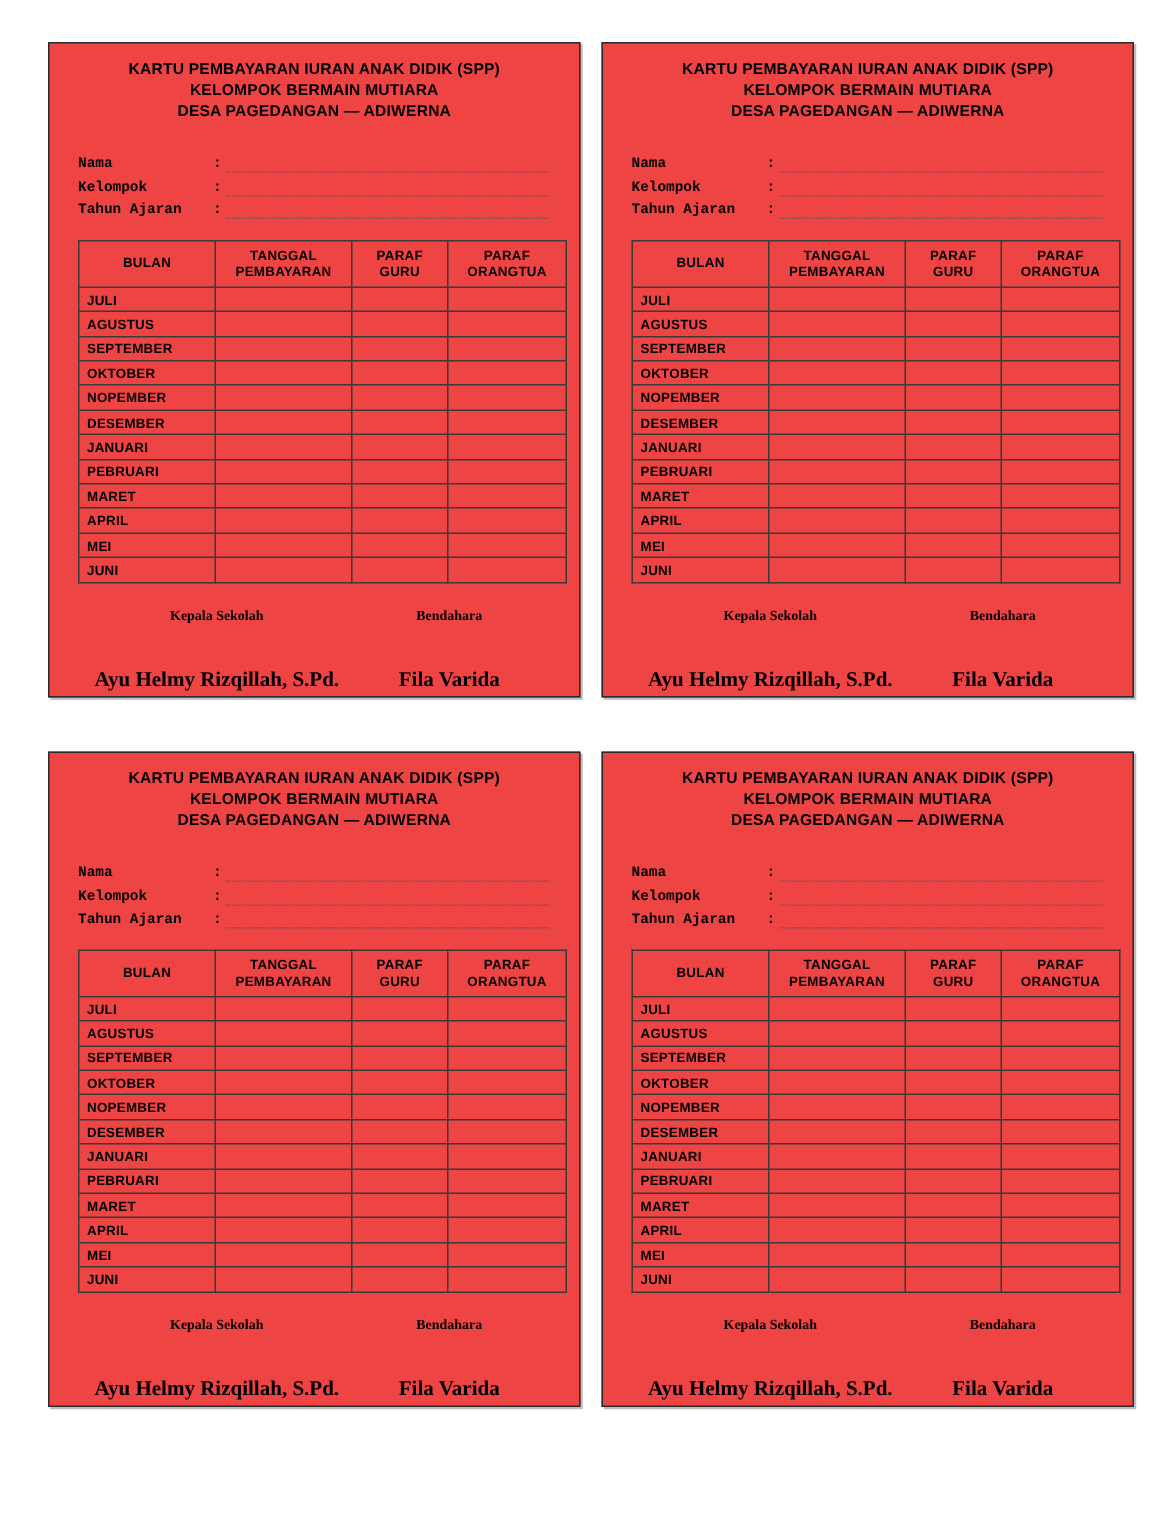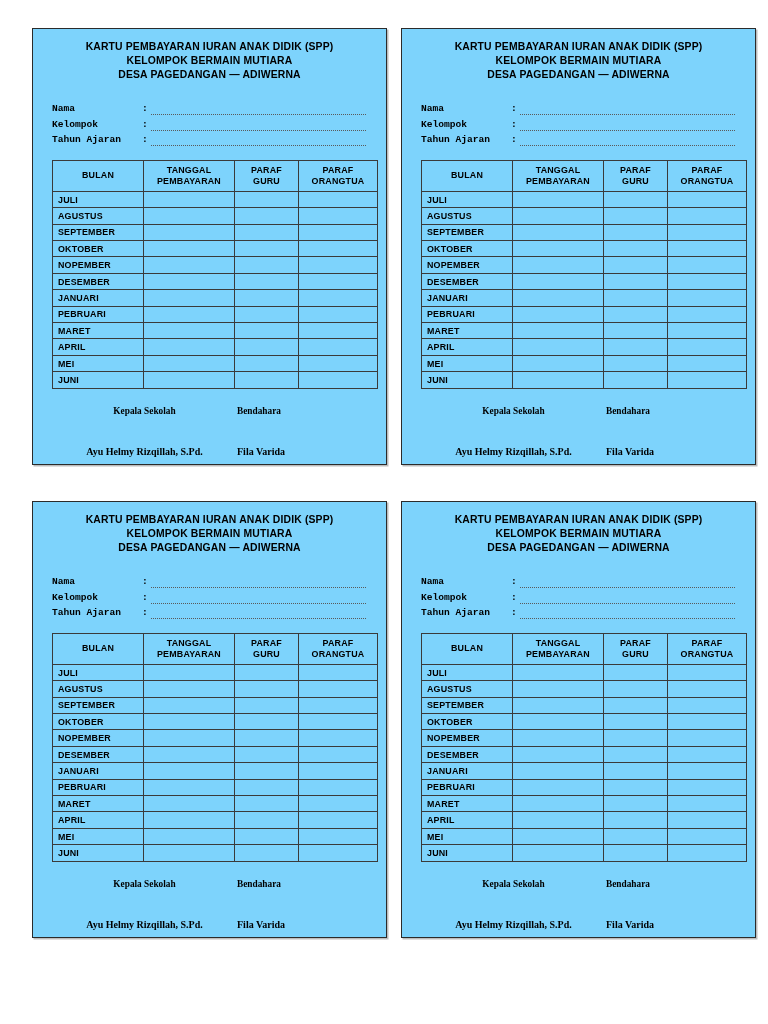--- a/index.html
+++ b/index.html
@@ -25,21 +25,21 @@
     display: grid;
     grid-template-columns: 355px 355px;
     grid-template-rows: 437px 437px;
     column-gap: 14px;
     row-gap: 36px;
   }
   .card {
     box-sizing: border-box;
     border: 1.5px solid #2b2b2b;
     box-shadow: 1.5px 1.5px 0 0 #bdbdbd;
-    background: #7dd3fc;
+    background: #ef4444;
     padding: 9px 14px 0 14px;
     display: flex;
     flex-direction: column;
     overflow: hidden;
   }
 
   
   .card-title {
     text-align: center;
     font-weight: bold;
@@ -130,24 +130,25 @@
     font-size: 9.3px;
     font-weight: bold;
     font-family: Liberation Serif, serif;
   }
   .sig-col-a {
     flex: 0 0 185px;
     text-align: center;
   }
   .sig-col-b {
     flex: 1 1 auto;
+    text-align: center;
   }
   .sig-names { margin-top: 30px; }
   .sig-names .sig-col-a,
-  .sig-names .sig-col-b { font-size: 10px; }
+  .sig-names .sig-col-b { font-size: 14px; }
 </style>
 </head>
 <body>
 
 <div class="page">
   <div class="card-grid">
   <div class="card">
 
     <div class="card-title">
       <div class="line">KARTU PEMBAYARAN IURAN ANAK DIDIK (SPP)</div>

